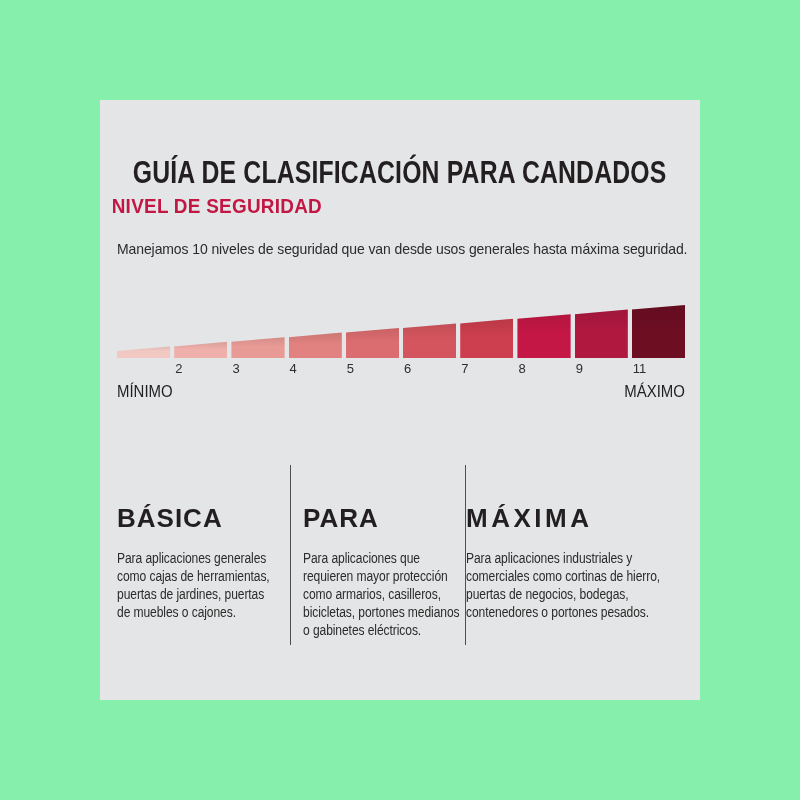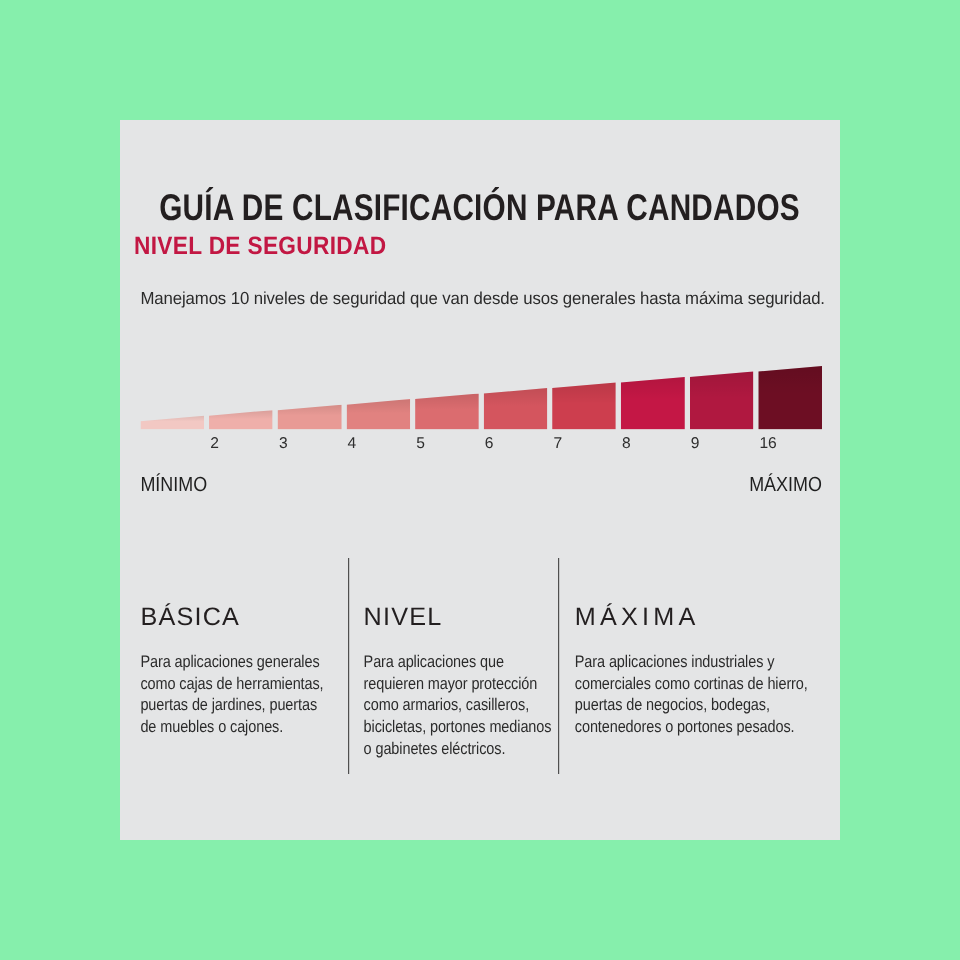--- a/index.html
+++ b/index.html
@@ -92,58 +92,58 @@
   }
   .num {
     flex: 1;
     font-size: 13px;
     color: #2e2e2e;
     padding-left: 1px;
   }
   .minmax {
     display: flex;
     justify-content: space-between;
-    margin-top: 17px;
+    margin-top: 5px;
   }
   .minmax .mm {
     font-size: 17px;
     color: #1f1f1f;
     display: inline-block;
   }
   .mm-left  { transform: scaleX(0.88); transform-origin: left center; }
   .mm-right { transform: scaleX(0.88); transform-origin: right center; }
   .categories {
     position: absolute;
     left: 17px;
     top: 365px;
     width: 566px;
     height: 180px;
     display: flex;
   }
   .col { box-sizing: border-box; }
   .col h3 {
     margin: 38px 0 0 0;
-    font-size: 21px;
-    font-weight: normal;
+    font-size: 26px;
+    font-weight: bold;
     color: var(--title-color, #231f20);
     letter-spacing: 1px;
   }
   .col p {
     margin: 15px 0 0 0;
     font-size: 14px;
     line-height: 18px;
     color: var(--body-color, #2b2b2b);
     letter-spacing: -0.1px;
     width: 116%;
     transform: scaleX(0.862);
     transform-origin: left top;
   }
   .col0 { width: 173px; padding-right: 10px; }
   .col1 { width: 175px; border-left: 1.5px solid var(--divider, #4f4f4f); padding-left: 12px; }
-  .col2 { width: 218px; border-left: 1.5px solid var(--divider, #4f4f4f); padding-left: 13px; }
+  .col2 { width: 218px; border-left: 1.5px solid var(--divider, #4f4f4f); }
   .col2 h3 { letter-spacing: 3.5px; }
 </style>
 </head>
 <body>
 
 <div class="canvas">
   <div class="panel">
 
     <div class="title-row">
       <span class="title">GUÍA DE CLASIFICACIÓN PARA CANDADOS</span>
@@ -171,35 +171,35 @@
       <div class="nums">
           <div class="num"></div>
           <div class="num">2</div>
           <div class="num">3</div>
           <div class="num">4</div>
           <div class="num">5</div>
           <div class="num">6</div>
           <div class="num">7</div>
           <div class="num">8</div>
           <div class="num">9</div>
-          <div class="num">16</div>
+          <div class="num">11</div>
         </div>
       <div class="minmax">
         <span class="mm mm-left">MÍNIMO</span>
         <span class="mm mm-right">MÁXIMO</span>
       </div>
     </div>
 
     <div class="categories">
         <div class="col col0">
           <h3>BÁSICA</h3>
           <p>Para aplicaciones generales como cajas de herramientas, puertas de jardines, puertas de muebles o cajones.</p>
         </div>
         <div class="col col1">
-          <h3>NIVEL</h3>
+          <h3>PARA</h3>
           <p>Para aplicaciones que requieren mayor protección como armarios, casilleros, bicicletas, portones medianos o gabinetes eléctricos.</p>
         </div>
         <div class="col col2">
           <h3>MÁXIMA</h3>
           <p>Para aplicaciones industriales y comerciales como cortinas de hierro, puertas de negocios, bodegas, contenedores o portones pesados.</p>
         </div>
       </div>
 
   </div>
 </div>

